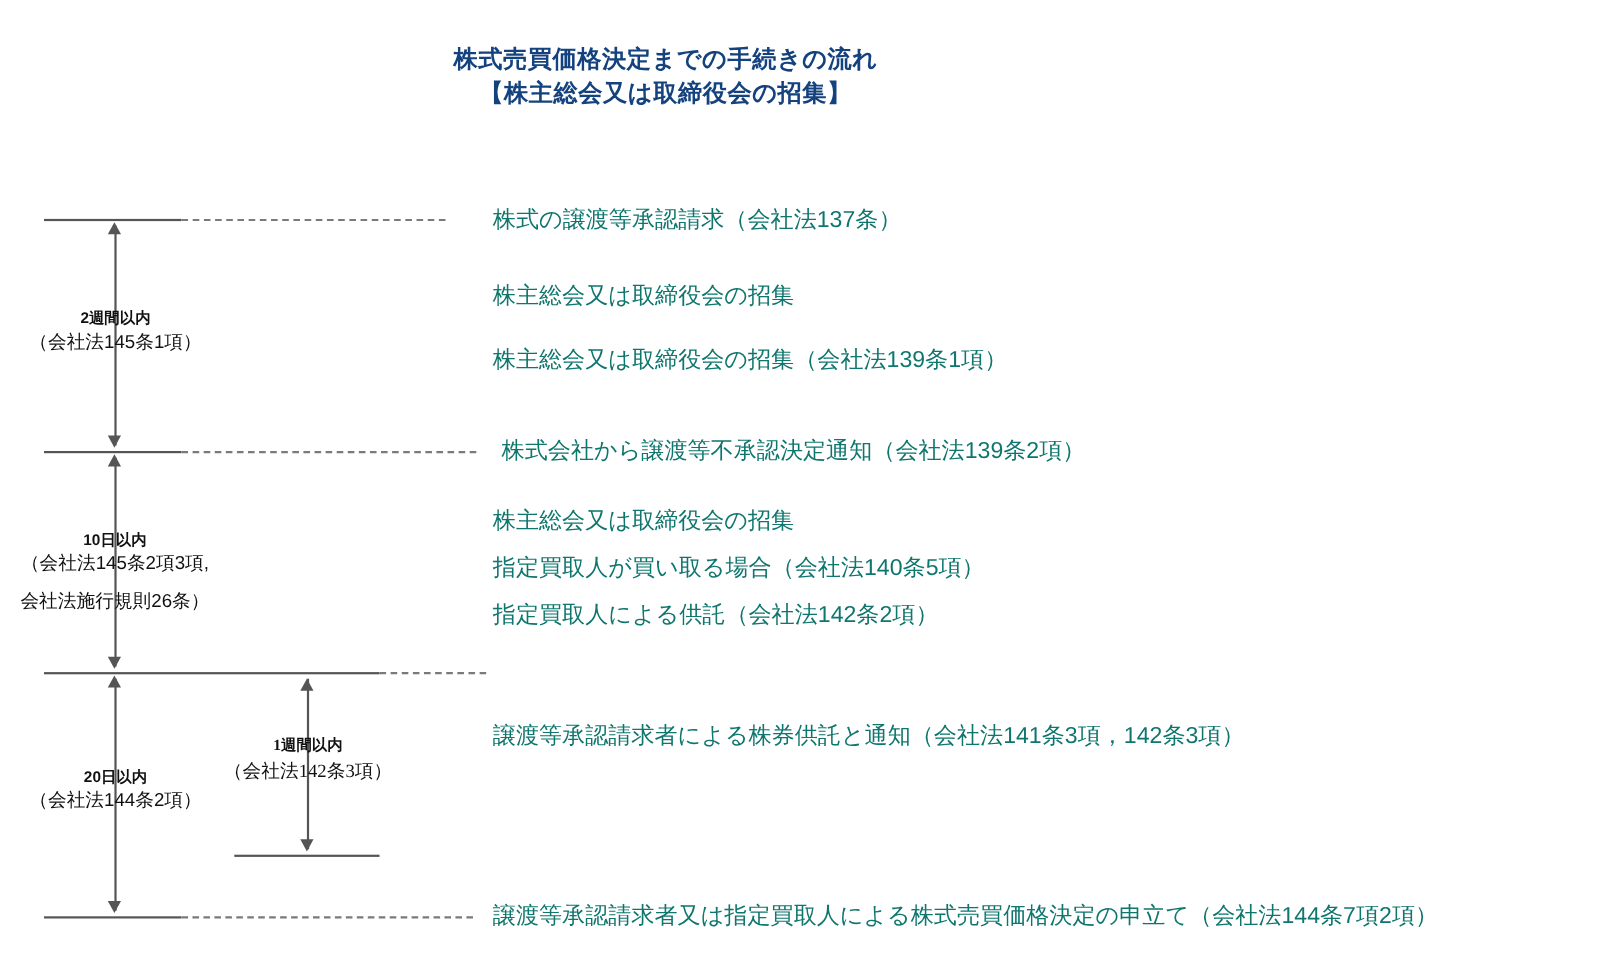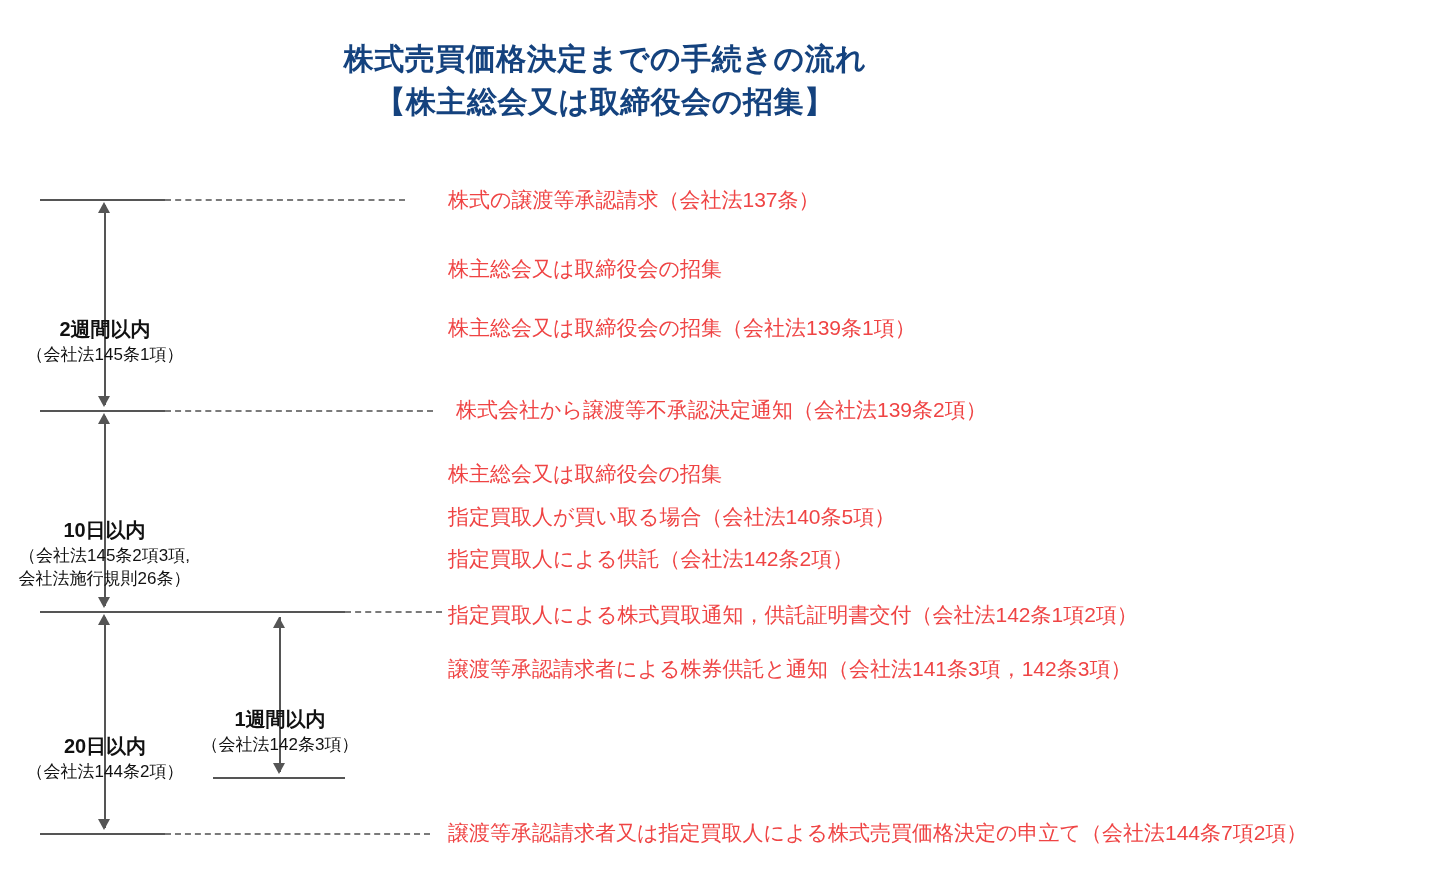--- a/index.html
+++ b/index.html
@@ -20,21 +20,21 @@
   }
 
   
   #title {
     position: absolute;
     left: 0;
     top: 38px;
     width: 1210px;
     text-align: center;
     color: #14427e;
-    font-size: 30px;
+    font-size: 22px;
     font-weight: bold;
     line-height: 1.42;
     letter-spacing: 0.5px;
   }
   #title .line {
     display: block;
     white-space: nowrap;
   }
 
   
@@ -68,41 +68,40 @@
   }
 
   
   .period {
     position: absolute;
     text-align: center;
     color: #111111;
   }
   .period .main {
     display: block;
-    font-size: 20px;
+    font-size: 14px;
     font-weight: bold;
     white-space: nowrap;
     line-height: 1.3;
-    margin-top: 36px;
   }
   .period .sub {
     display: block;
     font-size: 17px;
     white-space: nowrap;
     line-height: 1.35;
     margin-top: 2px;
   }
 
   
   .step {
     position: absolute;
     font-size: 21px;
     line-height: 1.4;
     white-space: nowrap;
-    color: #ef4444;
+    color: #0f766e;
   }
 </style>
 </head>
 <body>
 
 <div id="page">
 
   <div id="title">
     <span class="line">株式売買価格決定までの手続きの流れ</span>
     <span class="line">【株主総会又は取締役会の招集】</span>
@@ -129,52 +128,51 @@
     <span class="main">2週間以内</span>
     <span class="sub">（会社法145条1項）</span>
   </div>
 
   <div class="vline" style="left:104px; top:416px; height:190px;"></div>
   <div class="arrowhead arrow-up" style="left:98px; top:413px;"></div>
   <div class="arrowhead arrow-down" style="left:98px; top:597px;"></div>
   <div class="period" style="left:2px; top:481px; width:205px;">
     <span class="main">10日以内</span>
     <span class="sub">（会社法145条2項3項,</span>
-    <span class="sub" style="margin-top:0;">会社法施行規則26条）</span>
+    <span class="sub" style="margin-top:12px;">会社法施行規則26条）</span>
   </div>
 
   <div class="vline" style="left:104px; top:617px; height:211px;"></div>
   <div class="arrowhead arrow-up" style="left:98px; top:614px;"></div>
   <div class="arrowhead arrow-down" style="left:98px; top:819px;"></div>
   <div class="period" style="left:10px; top:697px; width:190px;">
     <span class="main">20日以内</span>
     <span class="sub">（会社法144条2項）</span>
   </div>
 
   <div class="vline" style="left:279px; top:617px; height:155px;"></div>
   <div class="arrowhead arrow-up" style="left:273px; top:617px;"></div>
   <div class="arrowhead arrow-down" style="left:273px; top:763px;"></div>
-  <div class="period" style="left:190px; top:670px; width:180px;">
+  <div class="period" style="left:190px; top:670px; width:180px;font-family:Liberation Serif, serif;">
     <span class="main">1週間以内</span>
     <span class="sub">（会社法142条3項）</span>
   </div>
 
   <div class="step" style="left:448px; top:185px;">株式の譲渡等承認請求（会社法137条）</div>
 
   <div class="step" style="left:448px; top:254px;">株主総会又は取締役会の招集</div>
 
   <div class="step" style="left:448px; top:313px;">株主総会又は取締役会の招集（会社法139条1項）</div>
 
   <div class="step" style="left:456px; top:395px;">株式会社から譲渡等不承認決定通知（会社法139条2項）</div>
 
   <div class="step" style="left:448px; top:459px;">株主総会又は取締役会の招集</div>
 
   <div class="step" style="left:448px; top:502px;">指定買取人が買い取る場合（会社法140条5項）</div>
 
   <div class="step" style="left:448px; top:544px;">指定買取人による供託（会社法142条2項）</div>
 
-  <div class="step" style="left:448px; top:600px;">指定買取人による株式買取通知，供託証明書交付（会社法142条1項2項）</div>
 
   <div class="step" style="left:448px; top:654px;">譲渡等承認請求者による株券供託と通知（会社法141条3項，142条3項）</div>
 
   <div class="step" style="left:448px; top:818px;">譲渡等承認請求者又は指定買取人による株式売買価格決定の申立て（会社法144条7項2項）</div>
 
 </div>
 
 </body></html>

